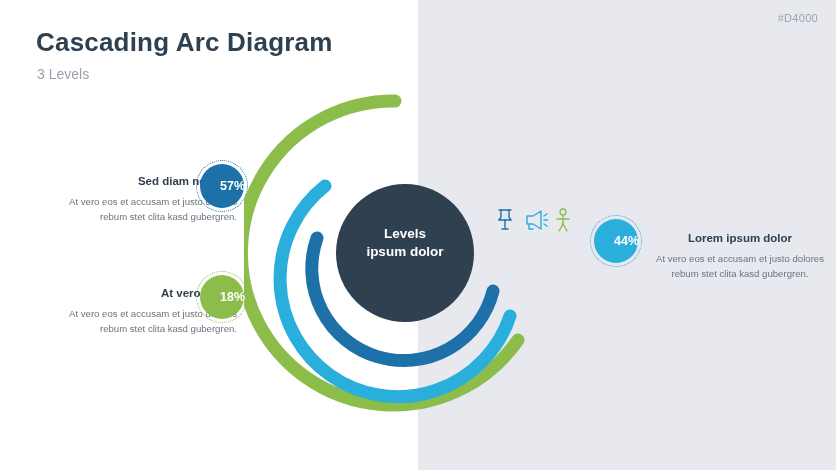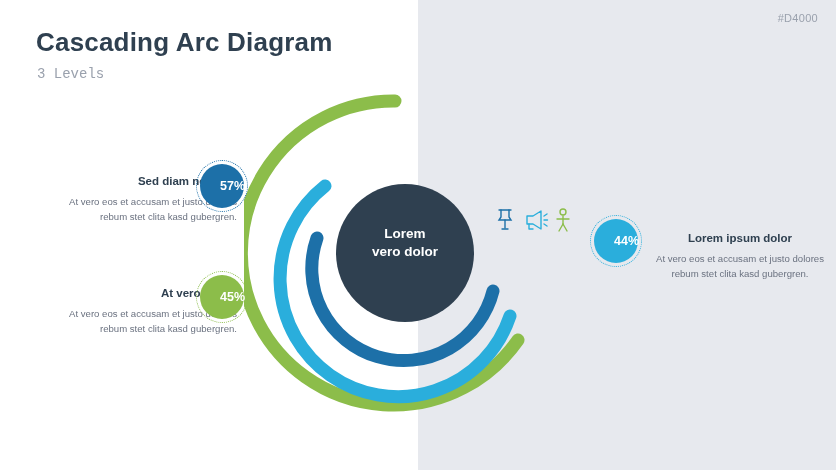--- a/index.html
+++ b/index.html
@@ -18,21 +18,21 @@
   .code-label{
     position:absolute;top:12px;right:18px;
     font-size:11px;color:#9aa1ad;letter-spacing:.3px;
   }
   .title{
     position:absolute;left:36px;top:27px;
     font-size:26px;color:#2f4050;font-weight:700;letter-spacing:.2px;
   }
   .subtitle{
     position:absolute;left:37px;top:66px;
-    font-size:14px;color:#9aa1ad;font-weight:400;font-family:Liberation Mono, monospace;
+    font-size:14px;color:#9aa1ad;font-weight:400;
   }
 
   
   .txt-block{position:absolute;width:190px;text-align:right;}
   .txt-block .head{
     font-size:11.5px;font-weight:bold;color:#2f4050;margin-bottom:6px;line-height:1.3;
   }
   .txt-block .body{
     font-size:9.6px;color:#6b7280;line-height:1.55;
   }
@@ -94,22 +94,22 @@
     <path d="M 151 13 A 152 152 0 1 0 274 252" fill="none" stroke="#8cbd4a" stroke-width="13" stroke-linecap="round"></path>
 
     <path d="M 81 98 A 118 118 0 1 0 266 228" fill="none" stroke="#2aaedc" stroke-width="13" stroke-linecap="round"></path>
 
     <path d="M 73 150 A 92 92 0 1 0 249 203" fill="none" stroke="#1d70a8" stroke-width="13" stroke-linecap="round"></path>
 
     <circle cx="161" cy="165" r="69" fill="#2f4050"></circle>
   </svg>
 
   <div class="center-label">
-    <span>Lorem</span><br>
-    <span>vero dolor</span>
+    <span>Levels</span><br>
+    <span>ipsum dolor</span>
   </div>
 
   <svg class="icons" width="84" height="28" viewBox="0 0 84 28">
 
     <g stroke="#1d70a8" stroke-width="1.4" fill="none" stroke-linecap="round">
       <path d="M4 3 L16 3"></path>
       <path d="M6 3 L6 10 L4 13 L16 13 L14 10 L14 3"></path>
       <path d="M10 13 L10 21"></path>
       <path d="M7 22 L13 22"></path>
     </g>
@@ -146,21 +146,21 @@
     <div class="body">At vero eos et accusam et justo dolores rebum stet clita kasd gubergren.</div>
   </div>
 
   <div class="badge badge-1">
     <div class="ring"></div>
     <span>57%</span>
   </div>
 
   <div class="badge badge-2">
     <div class="ring"></div>
-    <span>45%</span>
+    <span>18%</span>
   </div>
 
   <div class="badge badge-3">
     <div class="ring"></div>
     <span>44%</span>
   </div>
 
 </div>
 
 </body></html>

